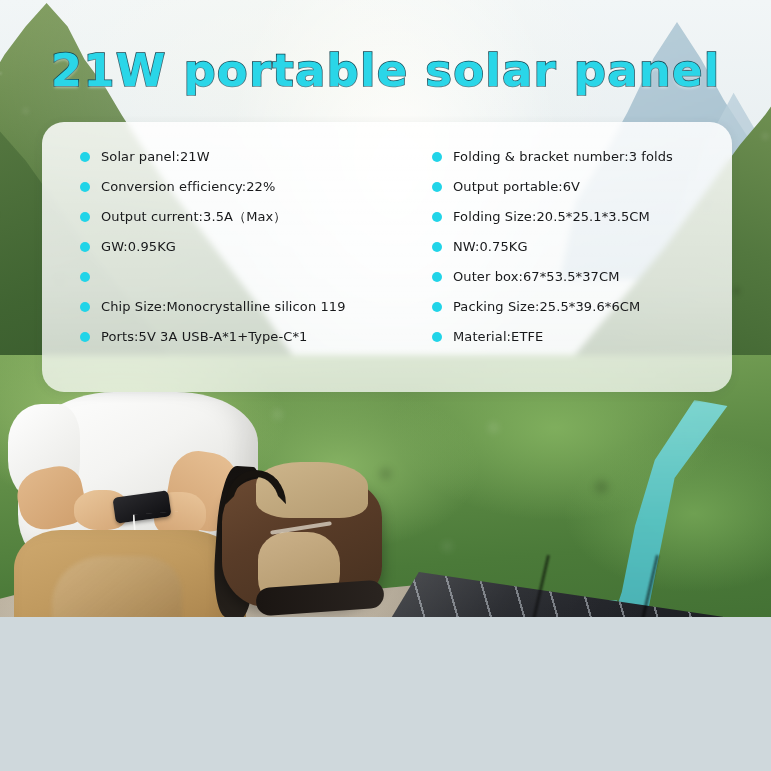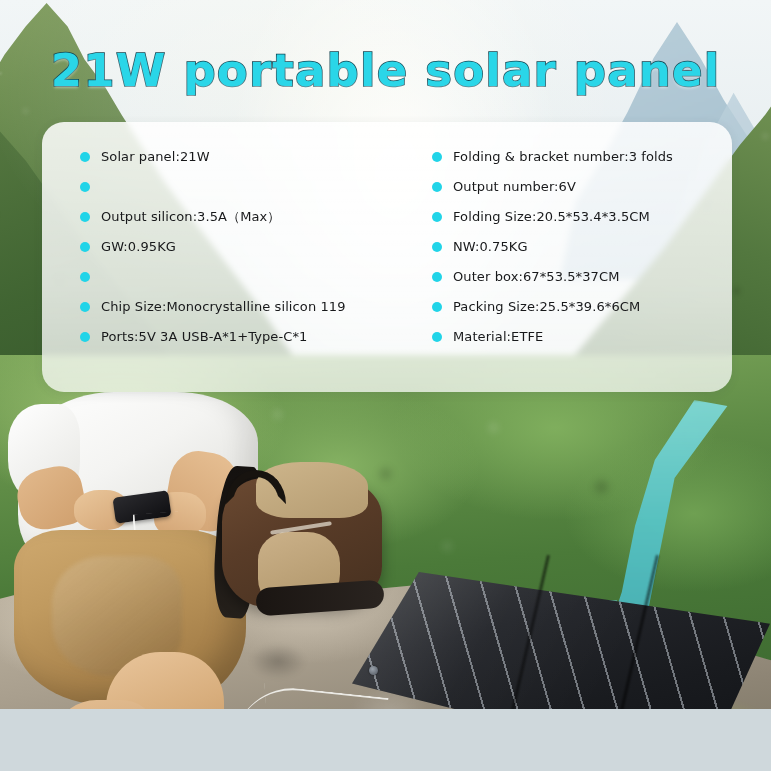--- a/index.html
+++ b/index.html
@@ -4,21 +4,21 @@
 <style>
   * { margin:0; padding:0; box-sizing:border-box; }
   html,body{ width:771px; height:771px; }
   body{
     font-family:"Liberation Sans", sans-serif;
     background:#cfd8dc;
     overflow:hidden;
   }
   #stage{
     position:relative;
-    width:771px; height:709px;
+    width:771px; height:617px;
     overflow:hidden;
     background:#e9eef0;
   }
 
   
   .photo{ position:absolute; inset:0; overflow:hidden; }
 
   
   .sky{
     position:absolute; left:0; top:0; width:771px; height:430px;
@@ -477,24 +477,25 @@
   <div class="card">
     <div class="cols">
       <div class="col col-left">
 
         <div class="spec">
           <span class="dot"></span>
           <span class="spec-text">Solar panel:21W</span>
         </div>
         <div class="spec">
           <span class="dot"></span>
-        </div>
-        <div class="spec">
-          <span class="dot"></span>
-          <span class="spec-text">Output silicon:3.5A（Max）</span>
+          <span class="spec-text">Conversion efficiency:22%</span>
+        </div>
+        <div class="spec">
+          <span class="dot"></span>
+          <span class="spec-text">Output current:3.5A（Max）</span>
         </div>
         <div class="spec">
           <span class="dot"></span>
           <span class="spec-text">GW:0.95KG</span>
         </div>
         <div class="spec">
           <span class="dot"></span>
         </div>
         <div class="spec">
           <span class="dot"></span>
@@ -508,25 +509,25 @@
       </div>
 
       <div class="col col-right">
 
         <div class="spec">
           <span class="dot"></span>
           <span class="spec-text">Folding &amp; bracket number:3 folds</span>
         </div>
         <div class="spec">
           <span class="dot"></span>
-          <span class="spec-text">Output number:6V</span>
-        </div>
-        <div class="spec">
-          <span class="dot"></span>
-          <span class="spec-text">Folding Size:20.5*53.4*3.5CM</span>
+          <span class="spec-text">Output portable:6V</span>
+        </div>
+        <div class="spec">
+          <span class="dot"></span>
+          <span class="spec-text">Folding Size:20.5*25.1*3.5CM</span>
         </div>
         <div class="spec">
           <span class="dot"></span>
           <span class="spec-text">NW:0.75KG</span>
         </div>
         <div class="spec">
           <span class="dot"></span>
           <span class="spec-text">Outer box:67*53.5*37CM</span>
         </div>
         <div class="spec">

